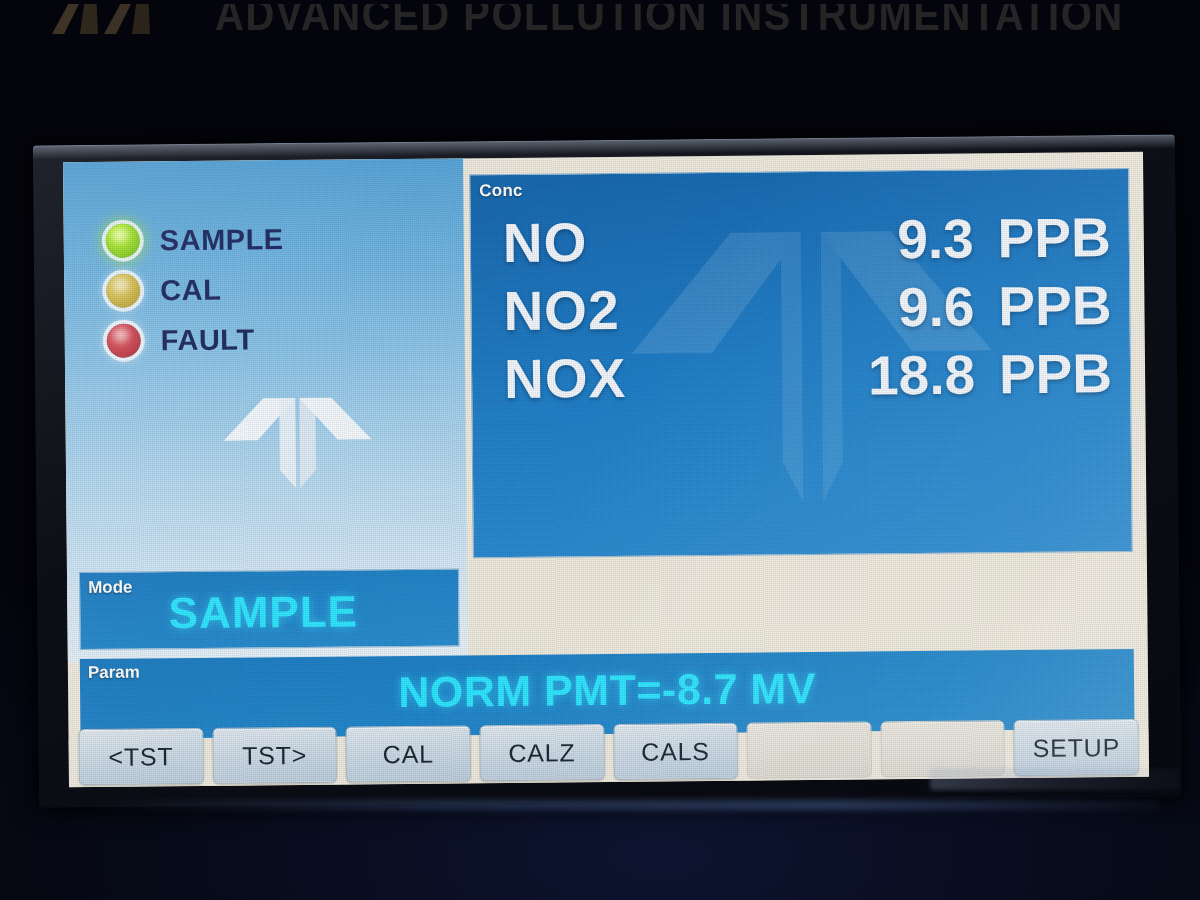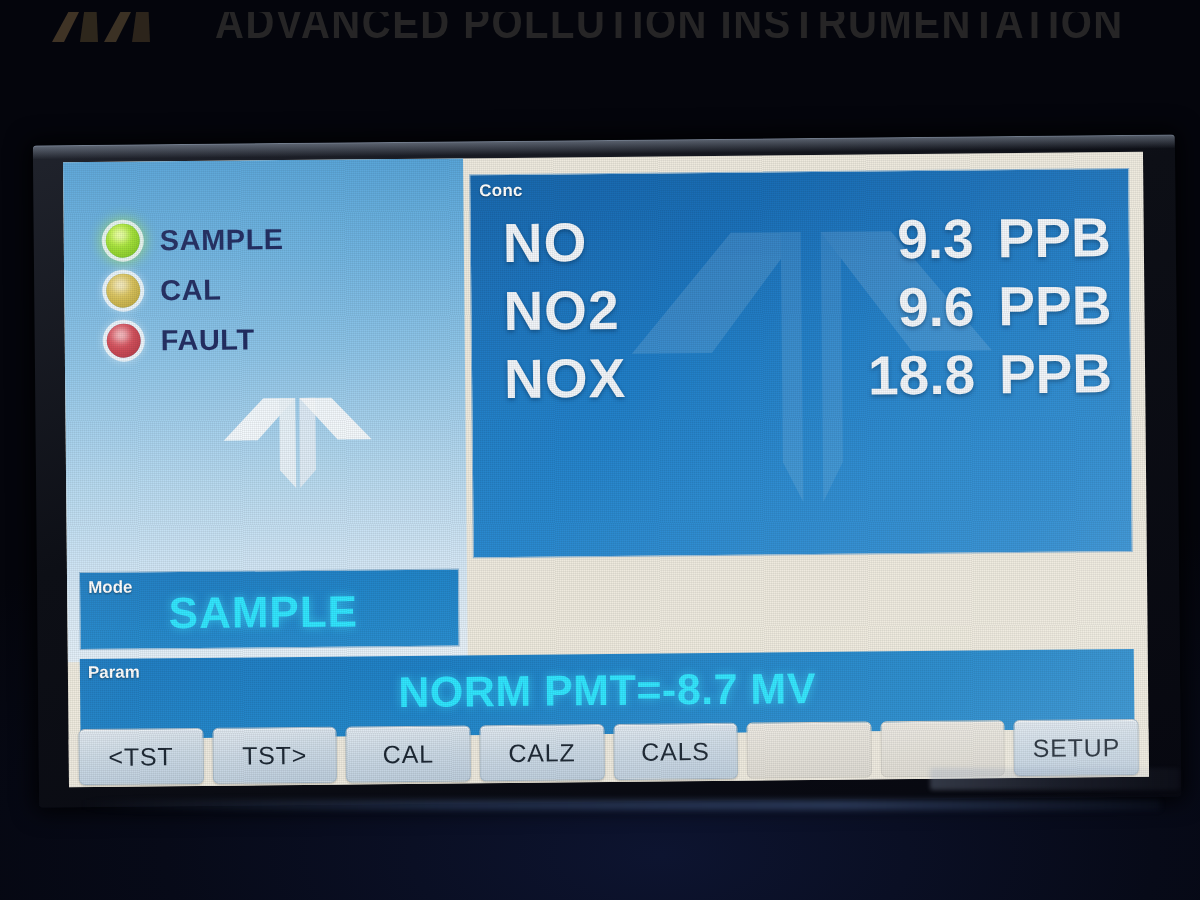--- a/index.html
+++ b/index.html
@@ -19,21 +19,21 @@
     height: 900px;
     background:
       radial-gradient(ellipse 900px 400px at 55% 95%, #0d1430 0%, #070a18 55%, #04050c 100%),
       linear-gradient(180deg, #0a0a12 0%, #07080f 18%, #090c1c 55%, #05060e 100%);
     overflow: hidden;
   }
 
   
   #banner {
     position: absolute;
-    left: 0; top: 12px;
+    left: 0; top: 4px;
     width: 1200px; height: 44px;
     overflow: hidden;
   }
   #banner-text {
     position: absolute;
     left: 215px; top: -12px;
     font-size: 40px;
     font-weight: 700;
     letter-spacing: 1.5px;
     color: #3b3a36;

